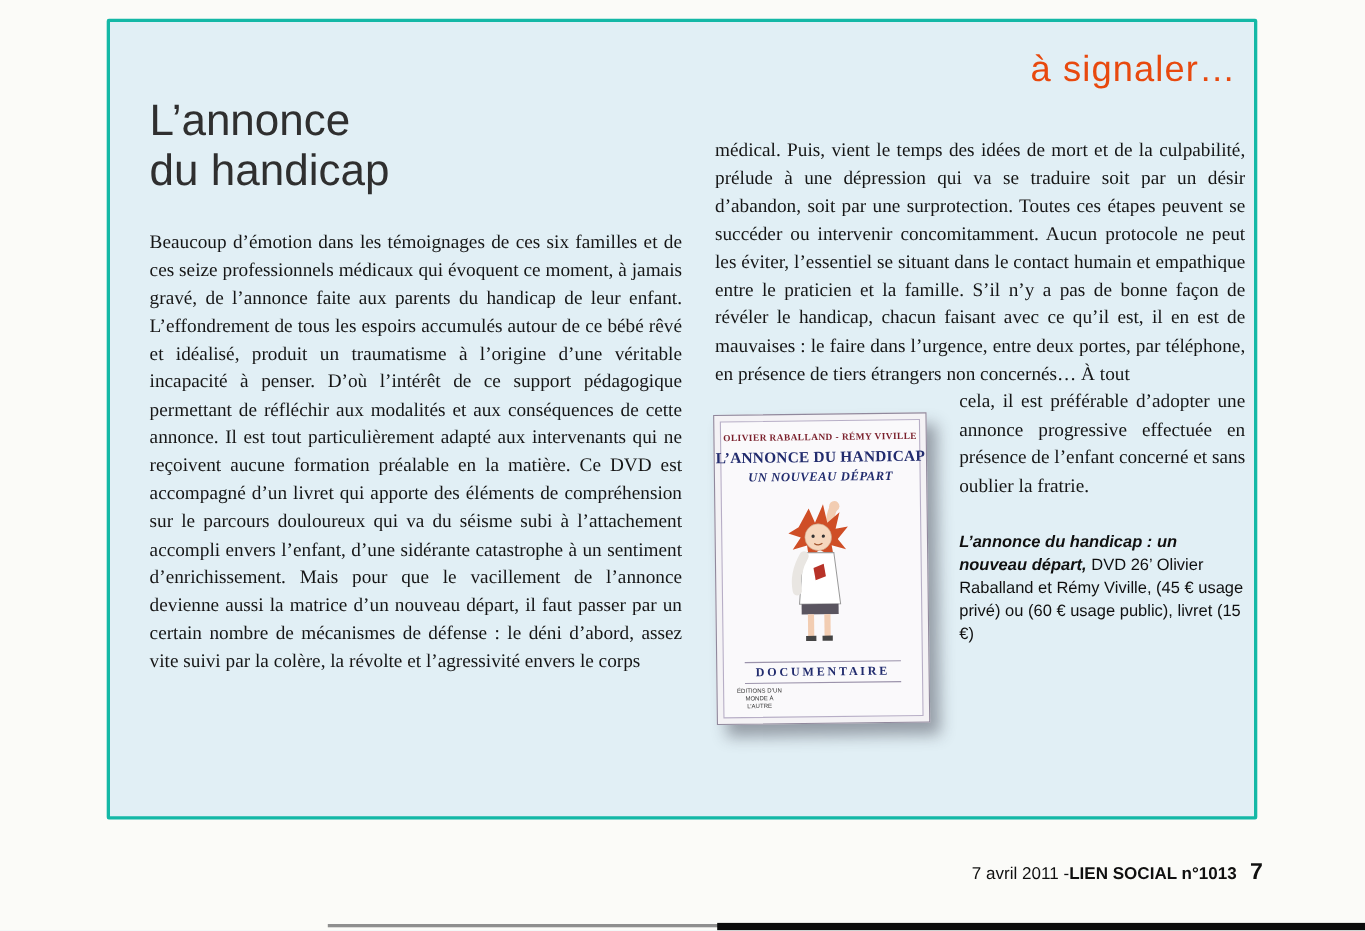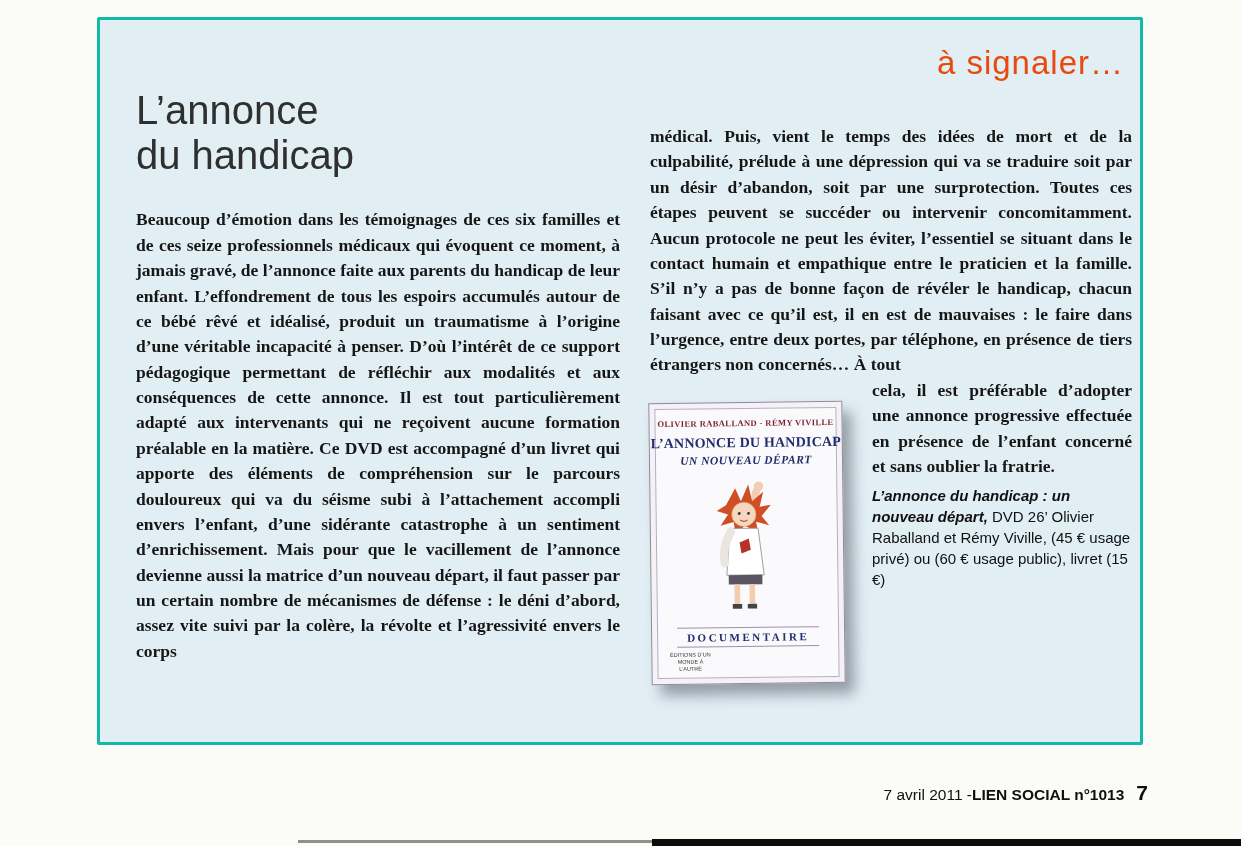--- a/index.html
+++ b/index.html
@@ -34,21 +34,21 @@
   .col-right { width: 482px; }
   .title {
     margin: 0; font-family: "Liberation Sans", sans-serif;
     font-weight: normal; font-size: 40px; line-height: 1.13;
     color: #2f2f2f;
   }
   .title span { display: block; }
   .body {
     margin: 0; font-size: 17.5px; line-height: 1.45;
     text-align: justify; color: #161616;
-    hyphens: auto; font-weight: bold; -webkit-hyphens: auto;
+    hyphens: auto; -webkit-hyphens: auto;
   }
   .col-left .body { margin-top: 29px; }
   .col-right .first { margin-top: 36px; }
 
   
   .dvd-wrap { float: left; width: 200px; margin: 24px 22px 8px 0; }
   .dvd-case {
     width: 194px; height: 282px;
     background: #f4f2f5;
     border: 1px solid #90889c;
@@ -83,21 +83,21 @@
     align-self: flex-start; margin: 0 0 5px 8px;
     font-family: "Liberation Sans", sans-serif;
     font-size: 5.5px; line-height: 1.25; color: #3a3a3a;
     width: 48px; text-align: center; text-transform: uppercase;
   }
 
   
   .caption {
     font-family: "Liberation Sans", sans-serif;
     font-size: 15px; line-height: 1.4; color: #101010;
-    margin-top: 6px;
+    margin-top: 28px;
   }
   .cap-main { margin: 0 0 2px 0; }
   .cap-title { font-weight: bold; font-style: italic; }
   .cap-line { margin-top: 2px; }
 
   .footer {
     position: absolute; top: 781px; right: 93px;
     font-family: "Liberation Sans", sans-serif;
     font-size: 15.5px; color: #101010;
     display: flex; align-items: baseline;

